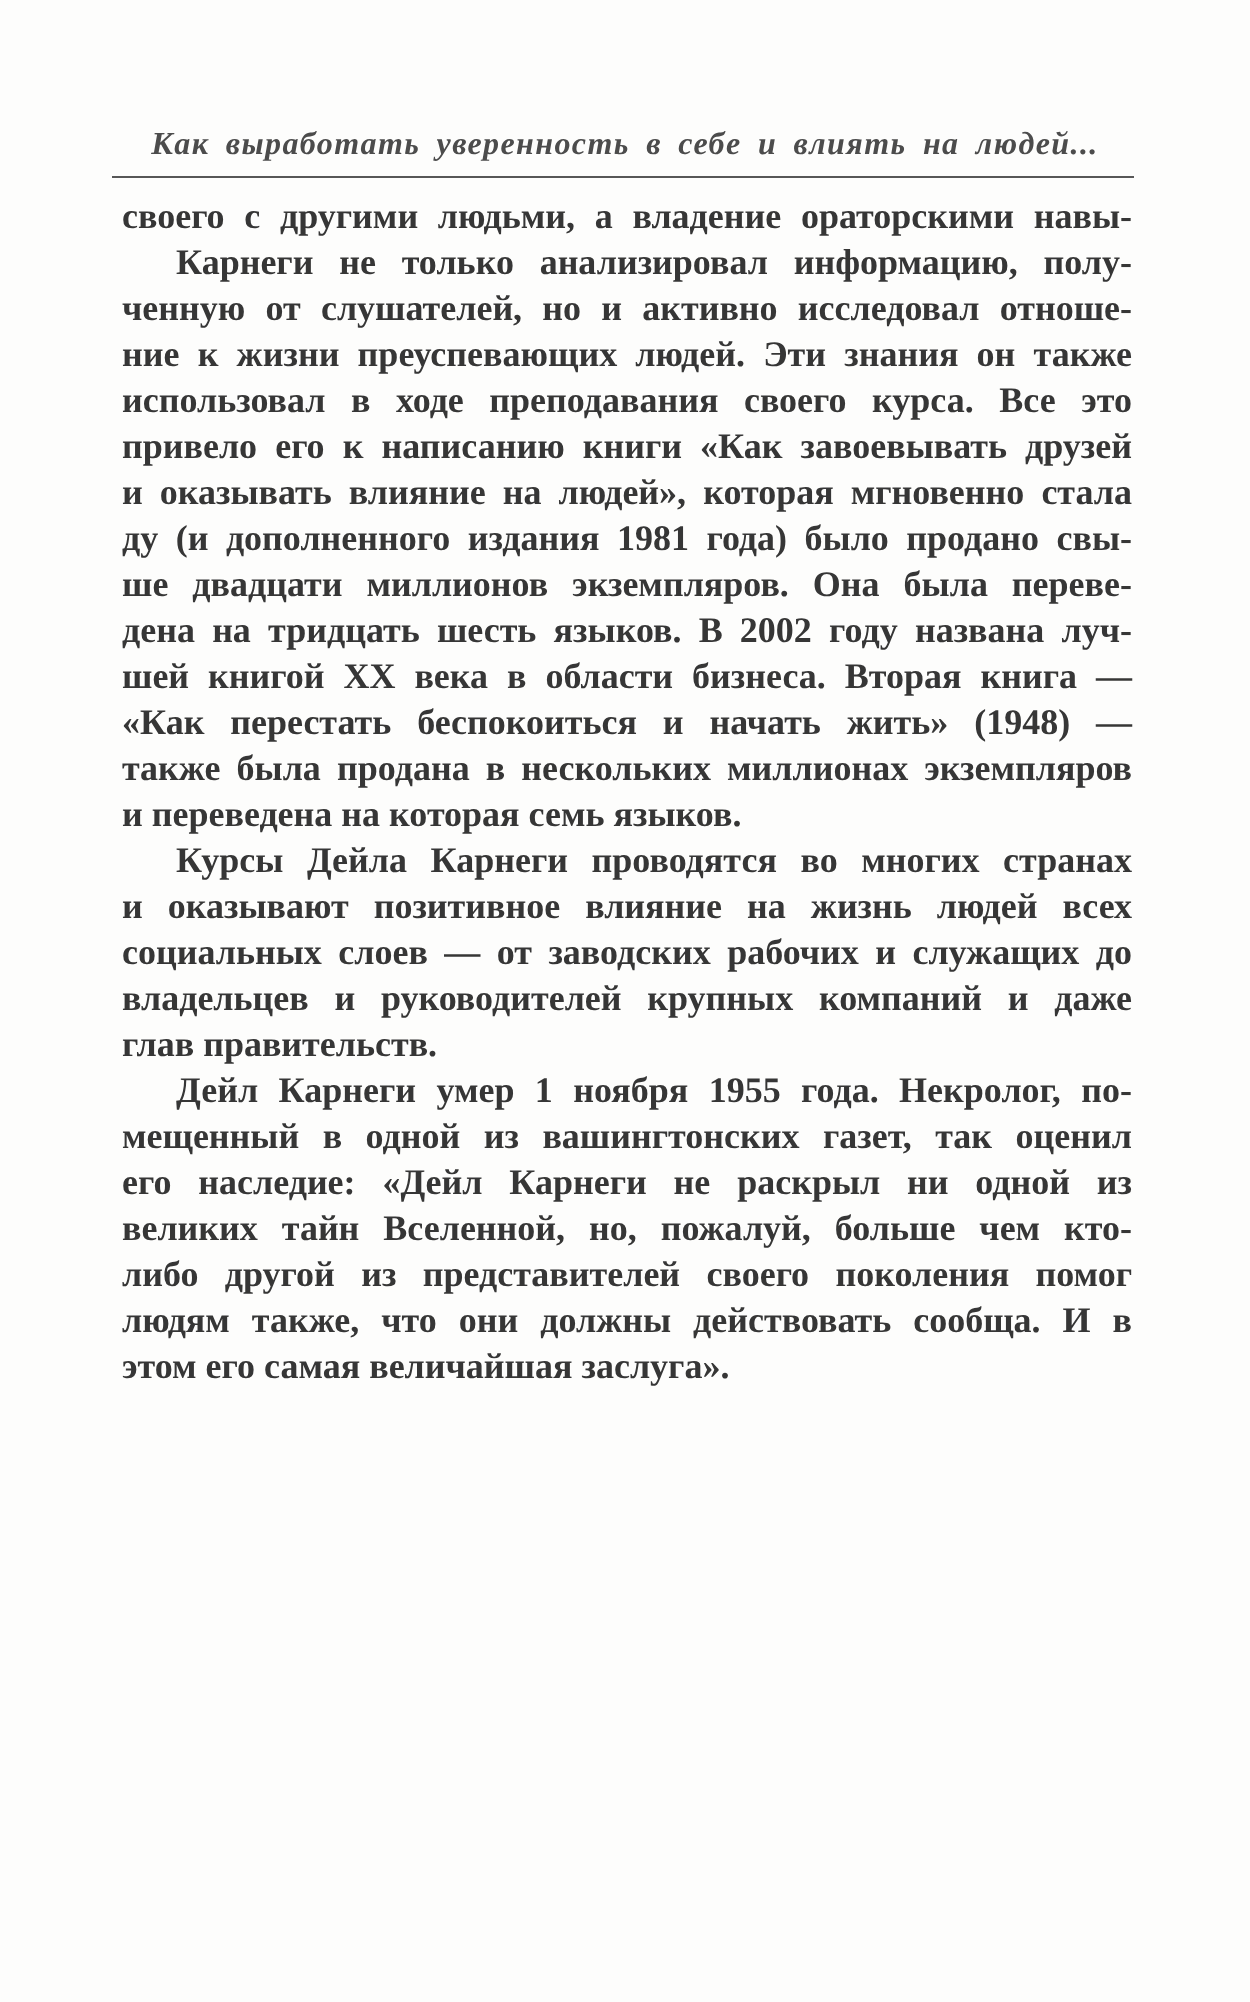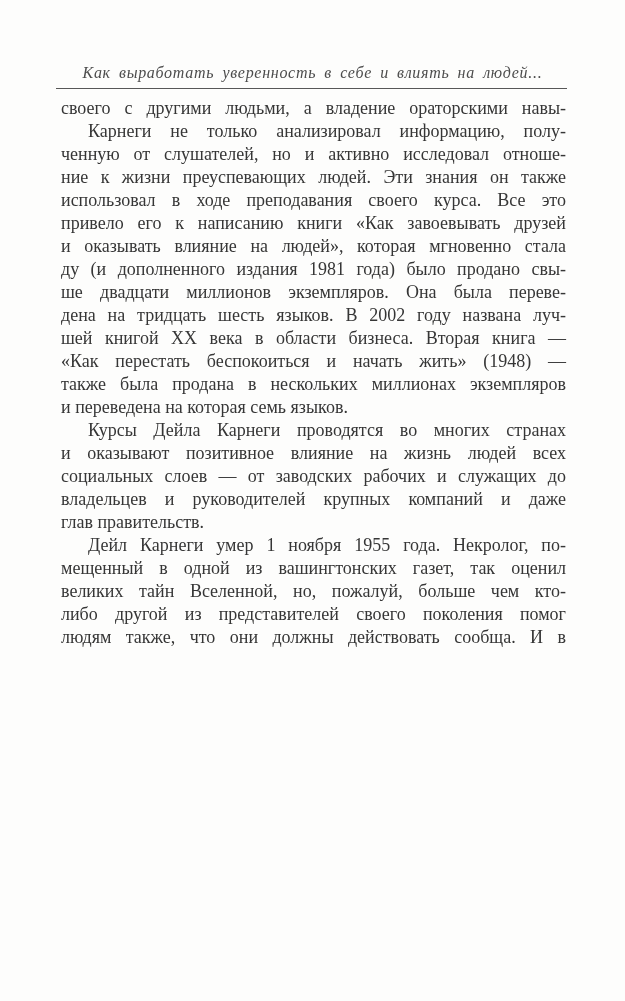--- a/index.html
+++ b/index.html
@@ -14,20 +14,21 @@
     overflow: hidden;
   }
   .page {
     position: absolute;
     left: 0;
     top: 0;
     width: 625px;
     height: 1001px;
     background: var(--paper, #fdfdfc);
     color: var(--ink, #363636);
+    font-weight: bold;
   }
   .running-header {
     position: absolute;
     top: 64px;
     left: 58px;
     width: 509px;
     text-align: center;
     font-style: italic;
     font-size: 16px;
     letter-spacing: 0.7px;
@@ -85,17 +86,19 @@
       <div class="line">«Как перестать беспокоиться и начать жить» (1948) —</div>
       <div class="line">также была продана в нескольких миллионах экземпляров</div>
       <div class="line para-end">и переведена на которая семь языков.</div>
       <div class="line para-start">Курсы Дейла Карнеги проводятся во многих странах</div>
       <div class="line">и оказывают позитивное влияние на жизнь людей всех</div>
       <div class="line">социальных слоев — от заводских рабочих и служащих до</div>
       <div class="line">владельцев и руководителей крупных компаний и даже</div>
       <div class="line para-end">глав правительств.</div>
       <div class="line para-start">Дейл Карнеги умер 1 ноября 1955 года. Некролог, по-</div>
       <div class="line">мещенный в одной из вашингтонских газет, так оценил</div>
+      <div class="line">его наследие: «Дейл Карнеги не раскрыл ни одной из</div>
       <div class="line">великих тайн Вселенной, но, пожалуй, больше чем кто-</div>
       <div class="line">либо другой из представителей своего поколения помог</div>
       <div class="line">людям также, что они должны действовать сообща. И в</div>
+      <div class="line para-end">этом его самая величайшая заслуга».</div>
     </div>
 </div>
 
 </body></html>

